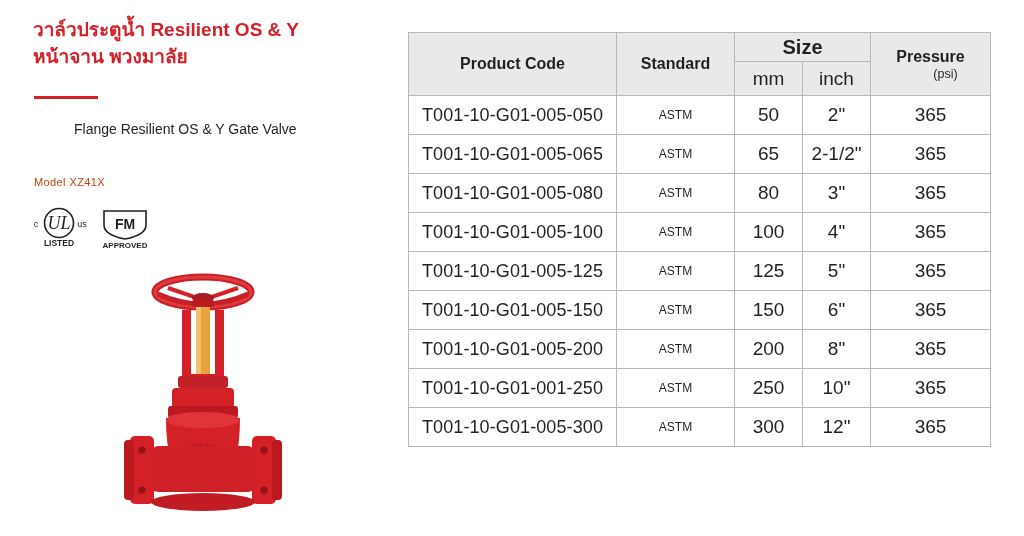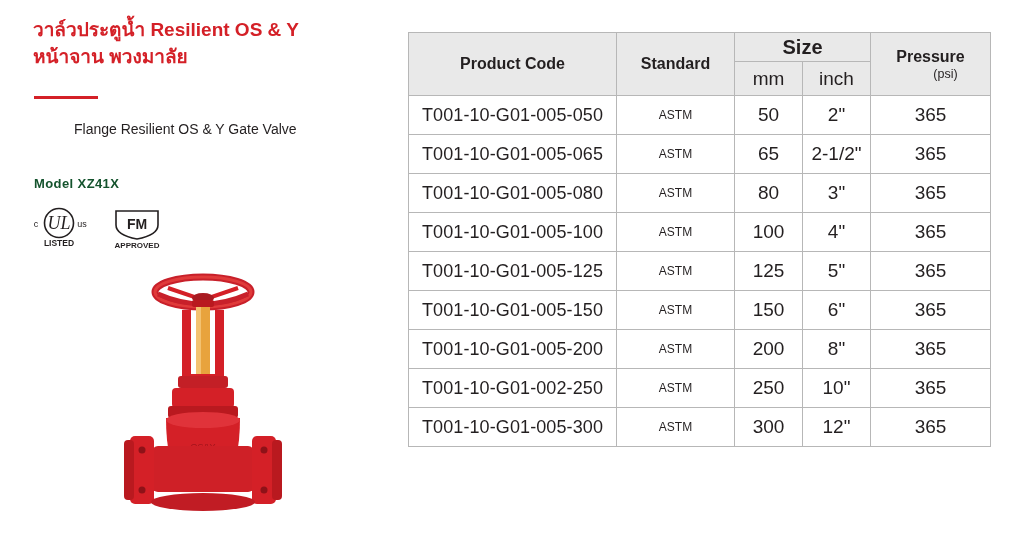--- a/index.html
+++ b/index.html
@@ -53,42 +53,41 @@
     color: #231f20;
     font-size: 14px;
     font-weight: normal;
     line-height: 23px;
     margin-left: 41px;
   }
   .model {
     position: absolute;
     left: 34px;
     top: 176px;
-    color: #14532d;
-    font-size: 13px;
+    color: #c2410c;
+    font-size: 11px;
     letter-spacing: 0.4px;
-    font-weight: bold;
   }
 
   
   .marks {
     position: absolute;
     left: 30px;
     top: 205px;
     width: 180px;
     height: 50px;
   }
   .mark {
     position: absolute;
     top: 0;
     width: 58px;
     height: 46px;
   }
   .mark.ul { left: 0; }
-  .mark.fm { left: 66px; margin-left: 12px; }
+  .mark.fm { left: 66px; }
   .mark svg { display: block; }
 
   
   .valve {
     position: absolute;
     left: 108px;
     top: 270px;
     width: 190px;
     height: 260px;
   }
@@ -269,21 +268,21 @@
           <td>365</td>
         </tr>
         <tr>
           <td class="code">T001-10-G01-005-200</td>
           <td class="std">ASTM</td>
           <td>200</td>
           <td>8"</td>
           <td>365</td>
         </tr>
         <tr>
-          <td class="code">T001-10-G01-002-250</td>
+          <td class="code">T001-10-G01-001-250</td>
           <td class="std">ASTM</td>
           <td>250</td>
           <td>10"</td>
           <td>365</td>
         </tr>
         <tr>
           <td class="code">T001-10-G01-005-300</td>
           <td class="std">ASTM</td>
           <td>300</td>
           <td>12"</td>

